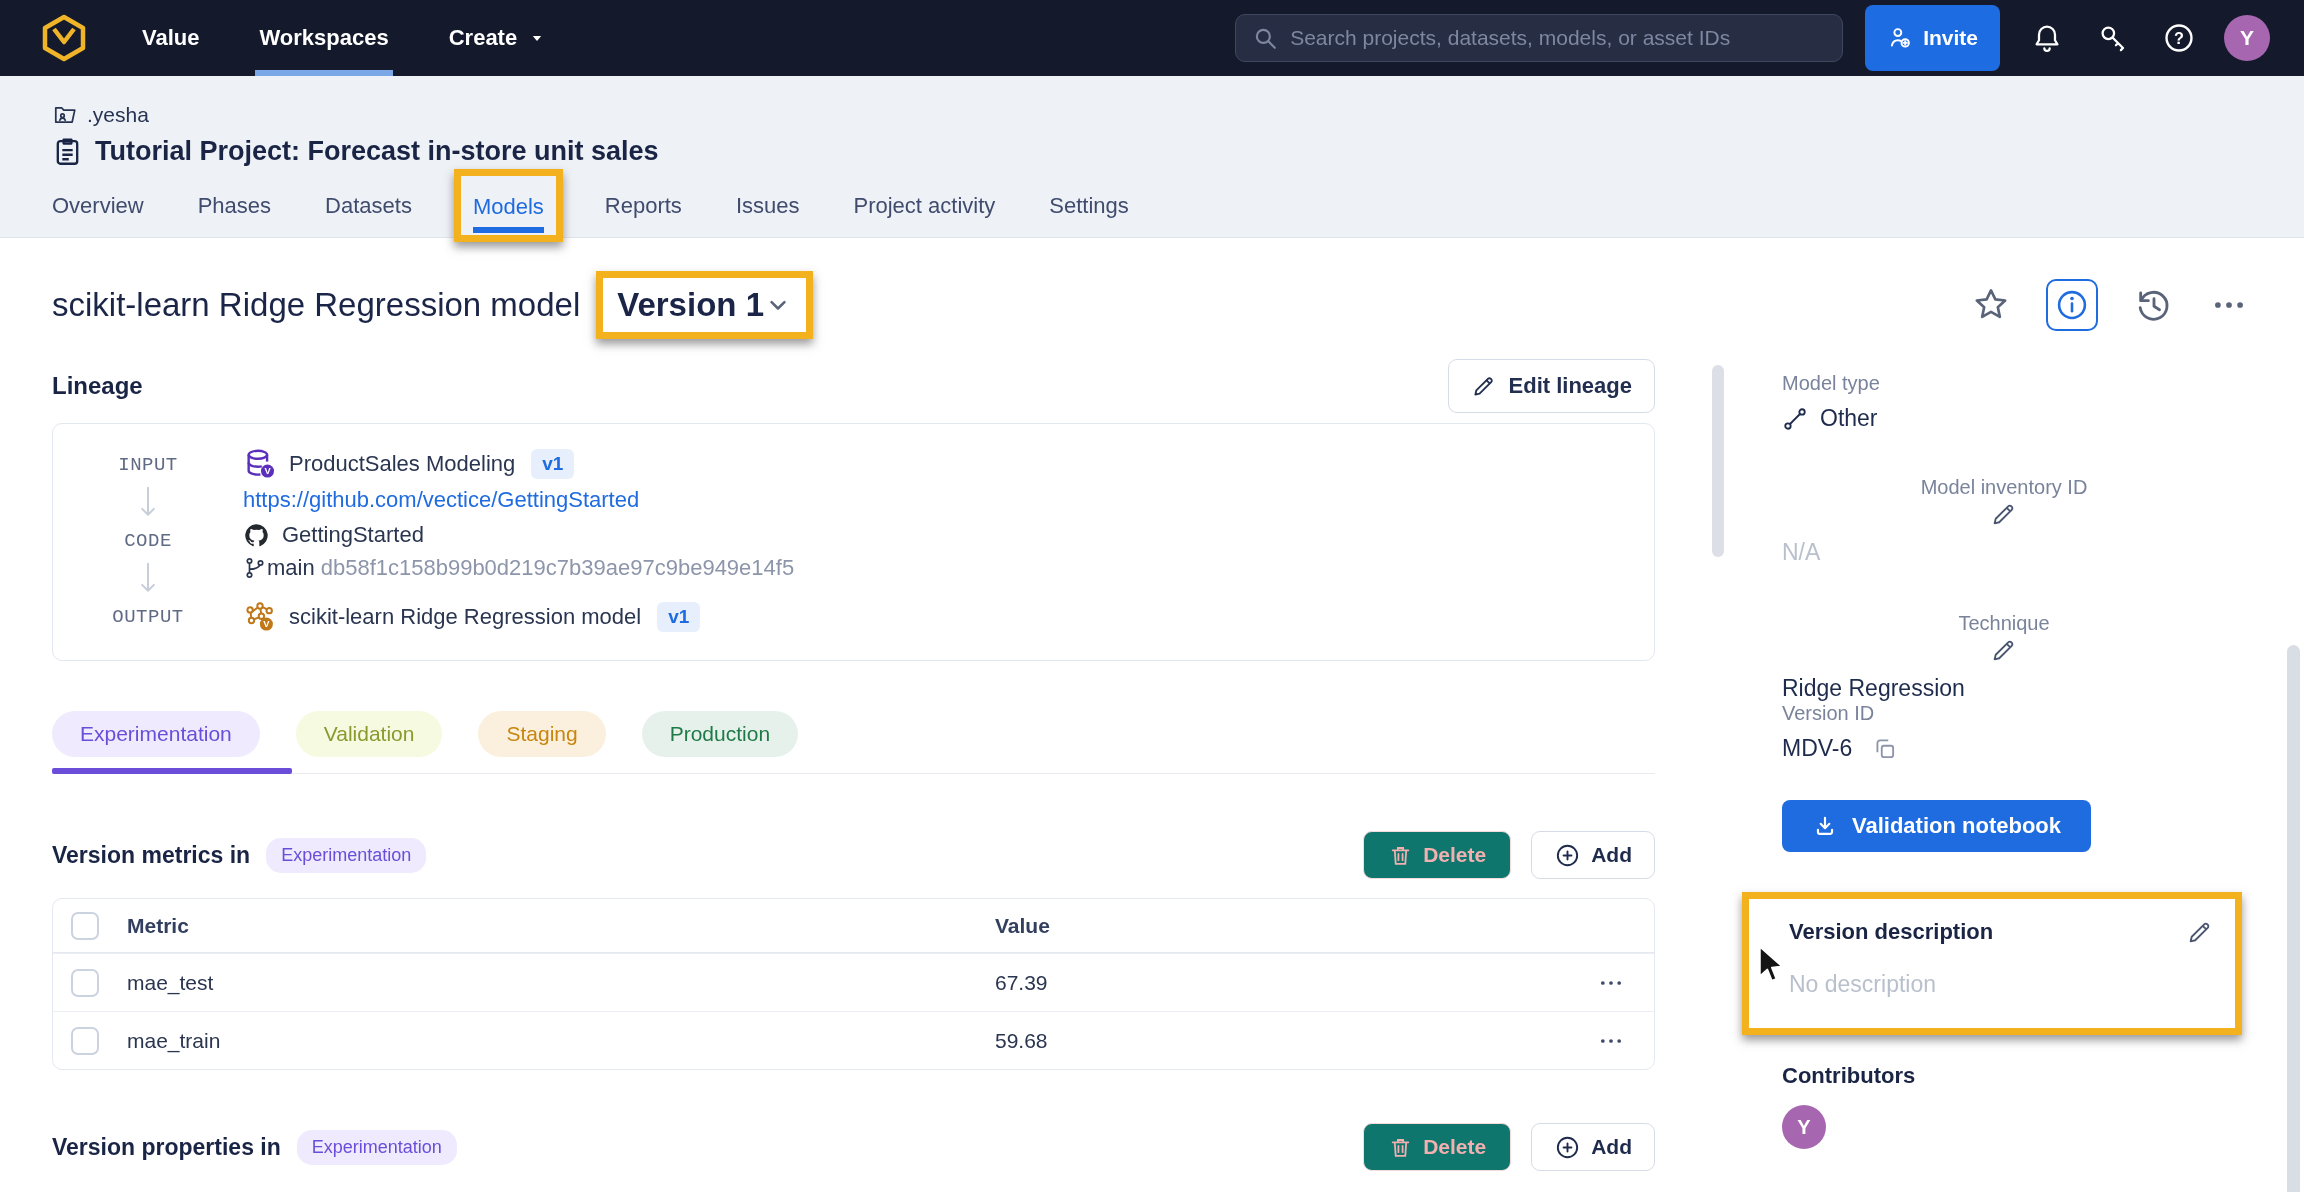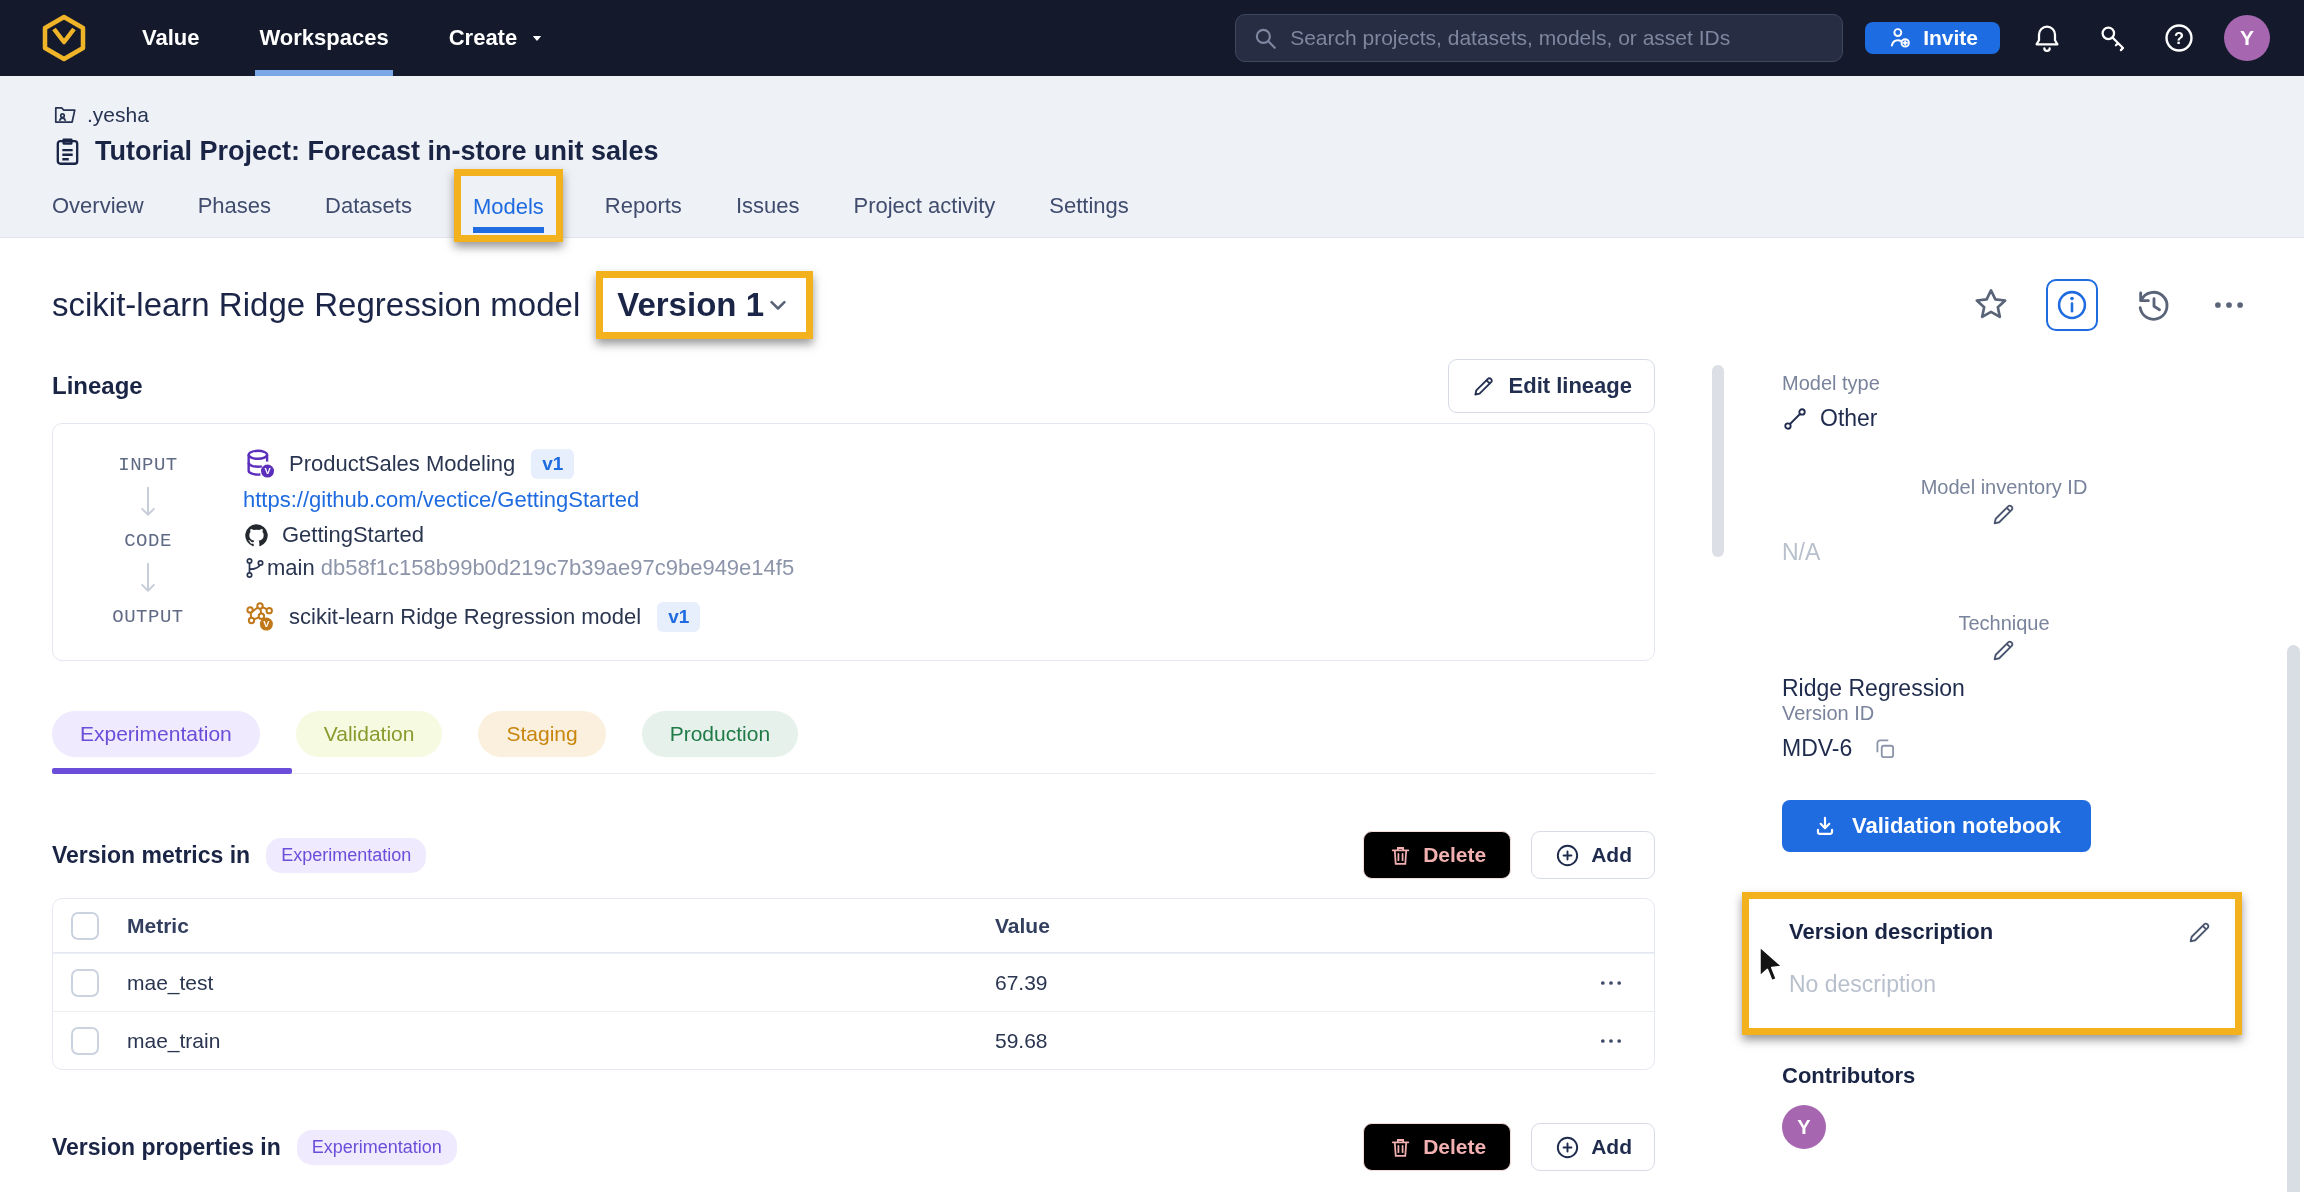--- a/index.html
+++ b/index.html
@@ -15,21 +15,21 @@
   .nav-item { position:relative; display:flex; align-items:center; gap:10px; color:#fff;
               font-size:22px; font-weight:700; cursor:pointer; padding:0 2px; }
   .nav-item.active::after { content:""; position:absolute; left:-2px; right:-2px; bottom:0;
               height:6px; background:#7aa7e6; }
   .nav-search { margin-left:auto; width:608px; height:48px; background:#272e44; border:1px solid #3f475f;
               border-radius:10px; display:flex; align-items:center; padding:0 16px; gap:12px; }
   .nav-search svg { flex:0 0 auto; }
   .nav-search input { flex:1; background:transparent; border:none; outline:none; color:#c9cfdd;
               font-size:21px; font-family:inherit; }
   .nav-search input::placeholder { color:#7e87a0; }
-  .invite-btn { margin-left:22px; height:32px; padding:0 22px; background:#1e6ce2; border:none;
+  .invite-btn { margin-left:22px; height:66px; padding:0 22px; background:#1e6ce2; border:none;
               border-radius:8px; color:#fff; font-size:21px; font-weight:700; display:flex;
               align-items:center; gap:10px; cursor:pointer; font-family:inherit;text-align:right; }
   .nav-icon-btn { margin-left:28px; width:38px; height:38px; display:flex; align-items:center;
               justify-content:center; cursor:pointer; background:none; border:none; }
   .avatar { margin-left:26px; width:46px; height:46px; border-radius:50%; background:#a667b0; color:#fff;
               font-size:21px; font-weight:700; display:flex; align-items:center; justify-content:center; cursor:pointer; }
 
   
   .page-header { position:absolute; top:76px; left:0; width:100%; height:162px; background:#eef1f6;
               border-bottom:1px solid #e0e4ec; padding:26px 0 0 52px; }
@@ -93,21 +93,21 @@
   .pill.prd { background:#e7f1ec; color:#1e7a46; }
   .stage-bar { position:absolute; left:0; bottom:-1px; width:240px; height:6px; background:#6a4ed9; border-radius:2px; }
 
   
   .metric-head { margin-top:56px; height:50px; display:flex; align-items:center; }
   .prop-head { margin-top:52px; height:50px; display:flex; align-items:center; }
   .h3 { font-size:23px; font-weight:700; color:#1a2445; }
   .stage-badge { margin-left:16px; background:#efeafd; color:#6a4ed9; font-size:18px; font-weight:500;
                  padding:7px 15px; border-radius:15px; }
   .head-actions { margin-left:auto; display:flex; gap:20px; }
-  .btn-delete { height:48px; padding:0 24px; background:#000000; border:1px solid #f7dada; border-radius:9px;
+  .btn-delete { height:48px; padding:0 24px; background:#0f766e; border:1px solid #f7dada; border-radius:9px;
                 color:#f2b0b0; font-size:21px; font-weight:700; display:flex; align-items:center; gap:10px;
                 font-family:inherit; cursor:default; }
   .btn-add { height:48px; padding:0 22px; background:#fff; border:1px solid #d6dbe6; border-radius:9px;
              color:#1f2b4d; font-size:21px; font-weight:700; display:flex; align-items:center; gap:10px;
              font-family:inherit; cursor:pointer; }
 
   
   .metric-table { margin-top:18px; border:1px solid #e4e8f0; border-radius:10px; overflow:hidden; }
   .t-row { display:flex; align-items:center; height:58px; padding:0 26px 0 18px; }
   .t-row.head { height:54px; border-bottom:1px solid #e4e8f0; }

